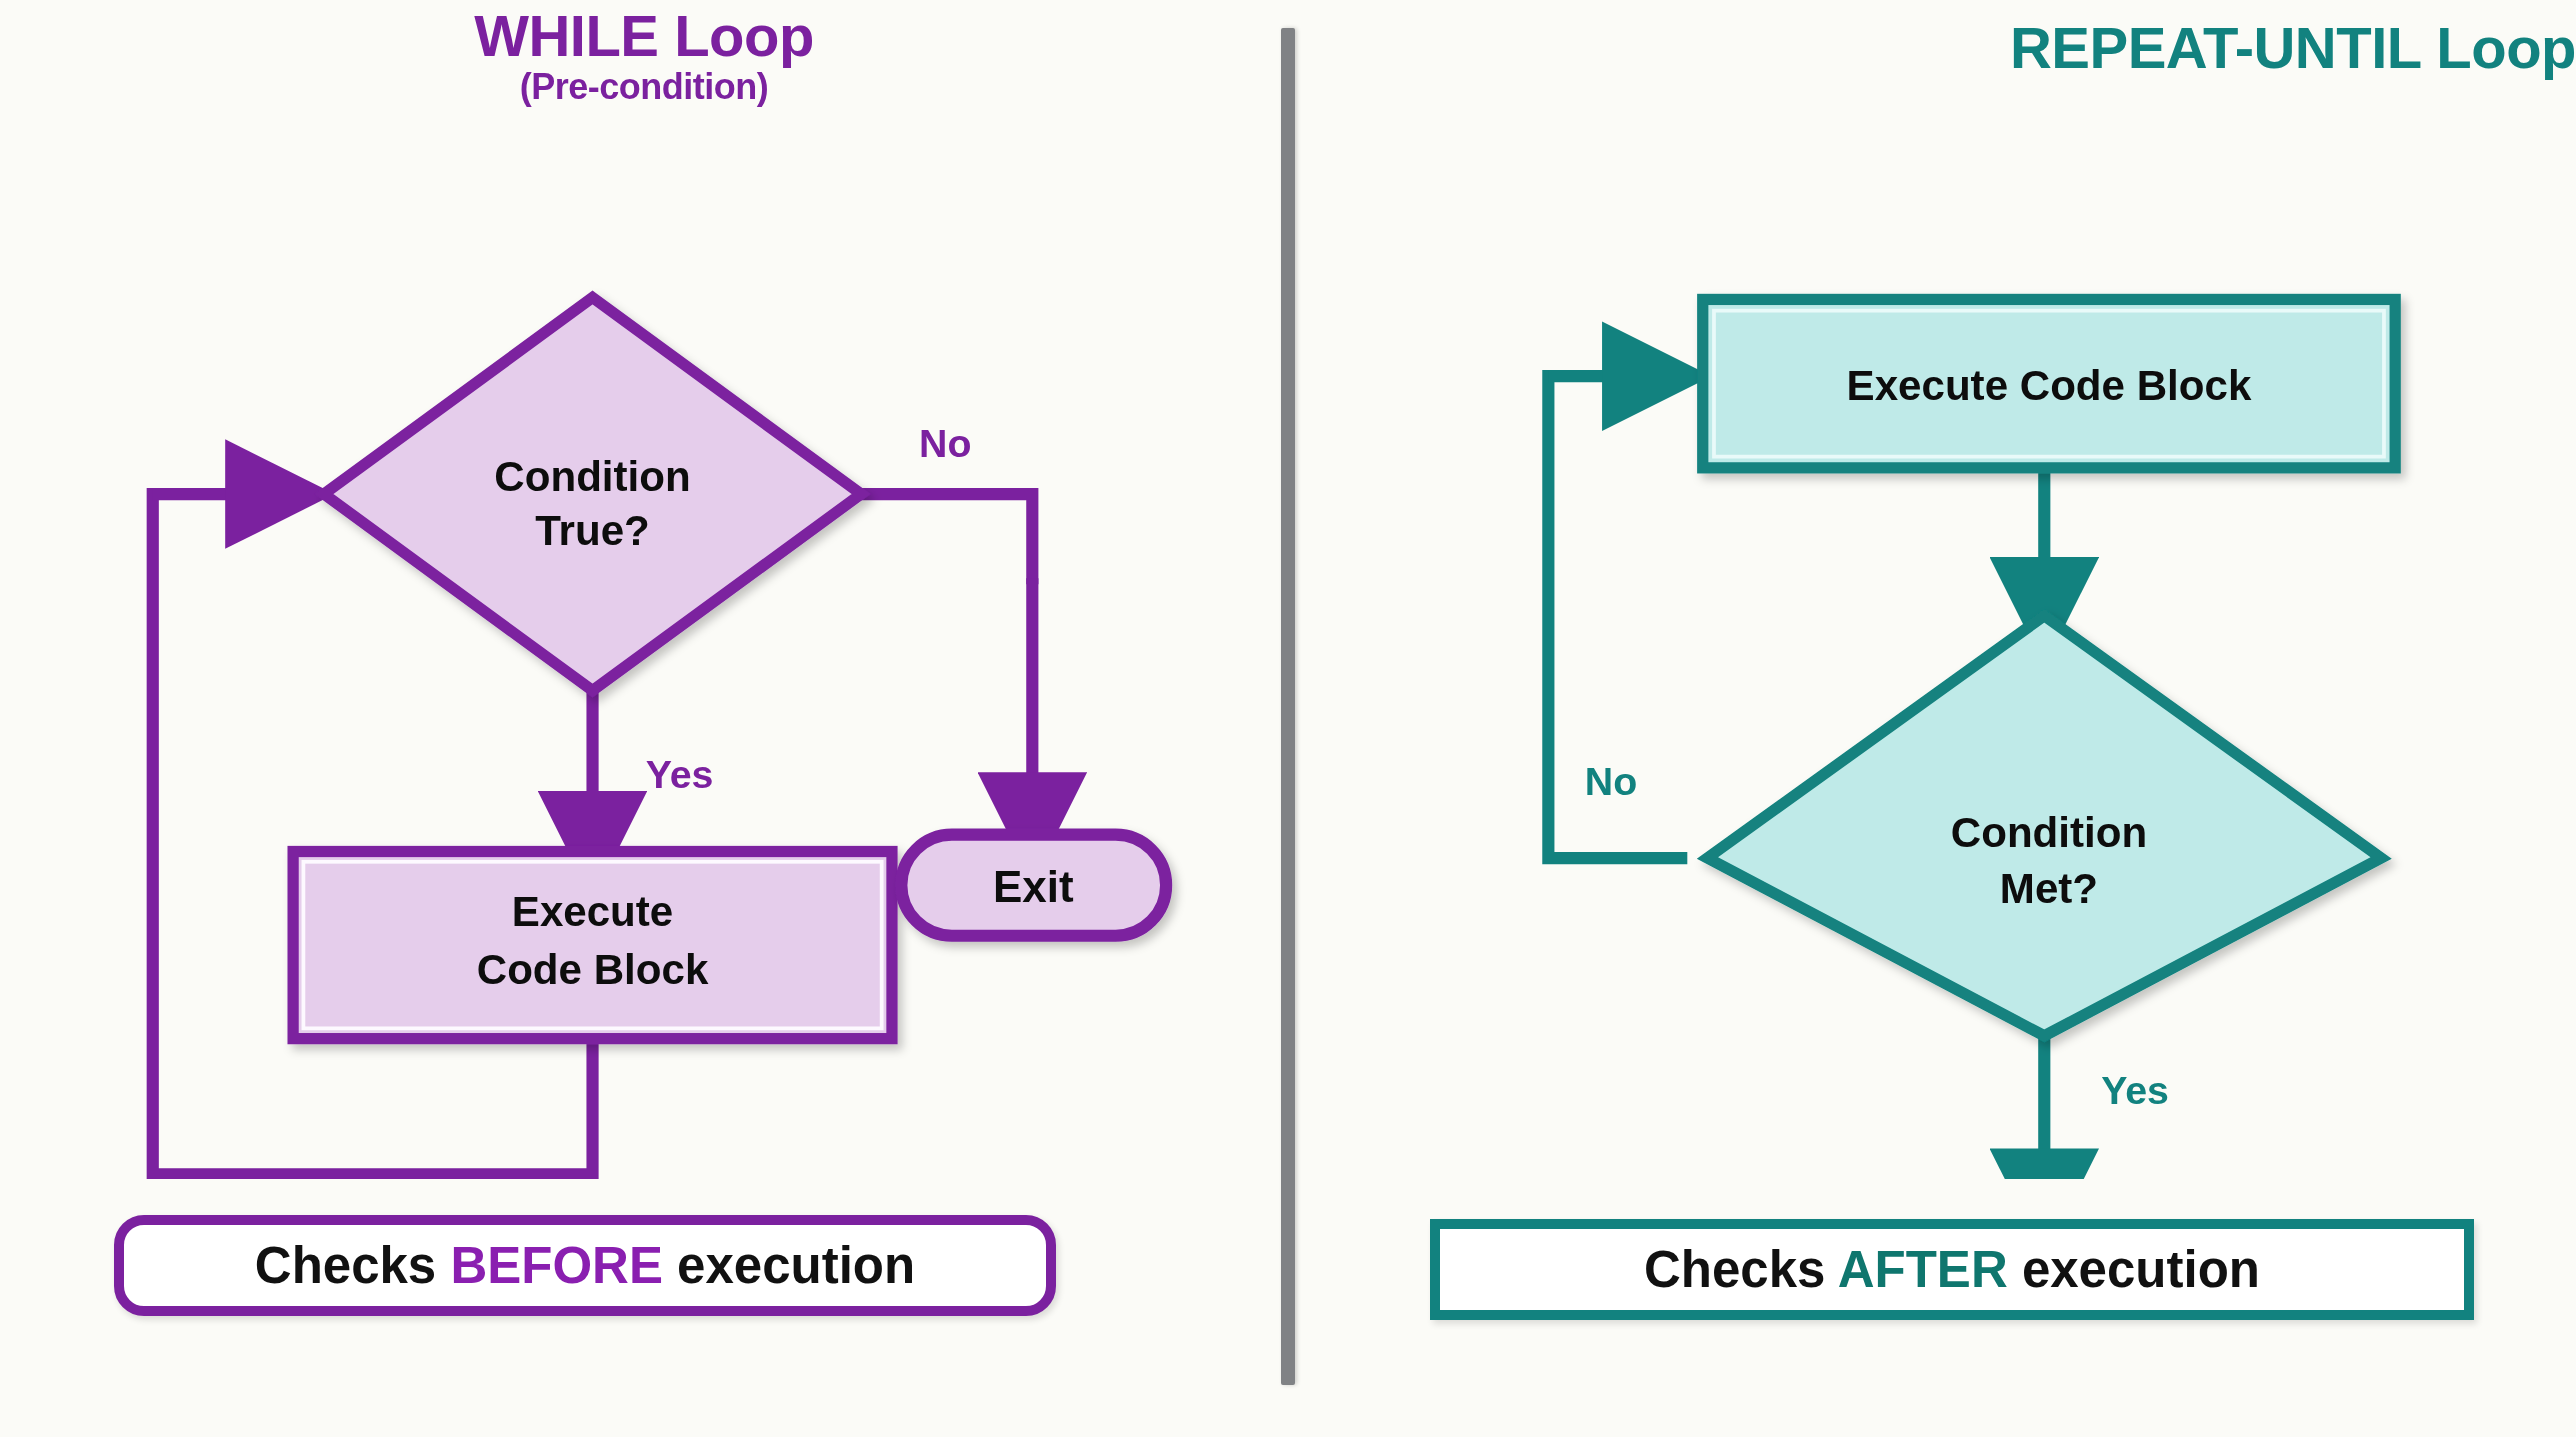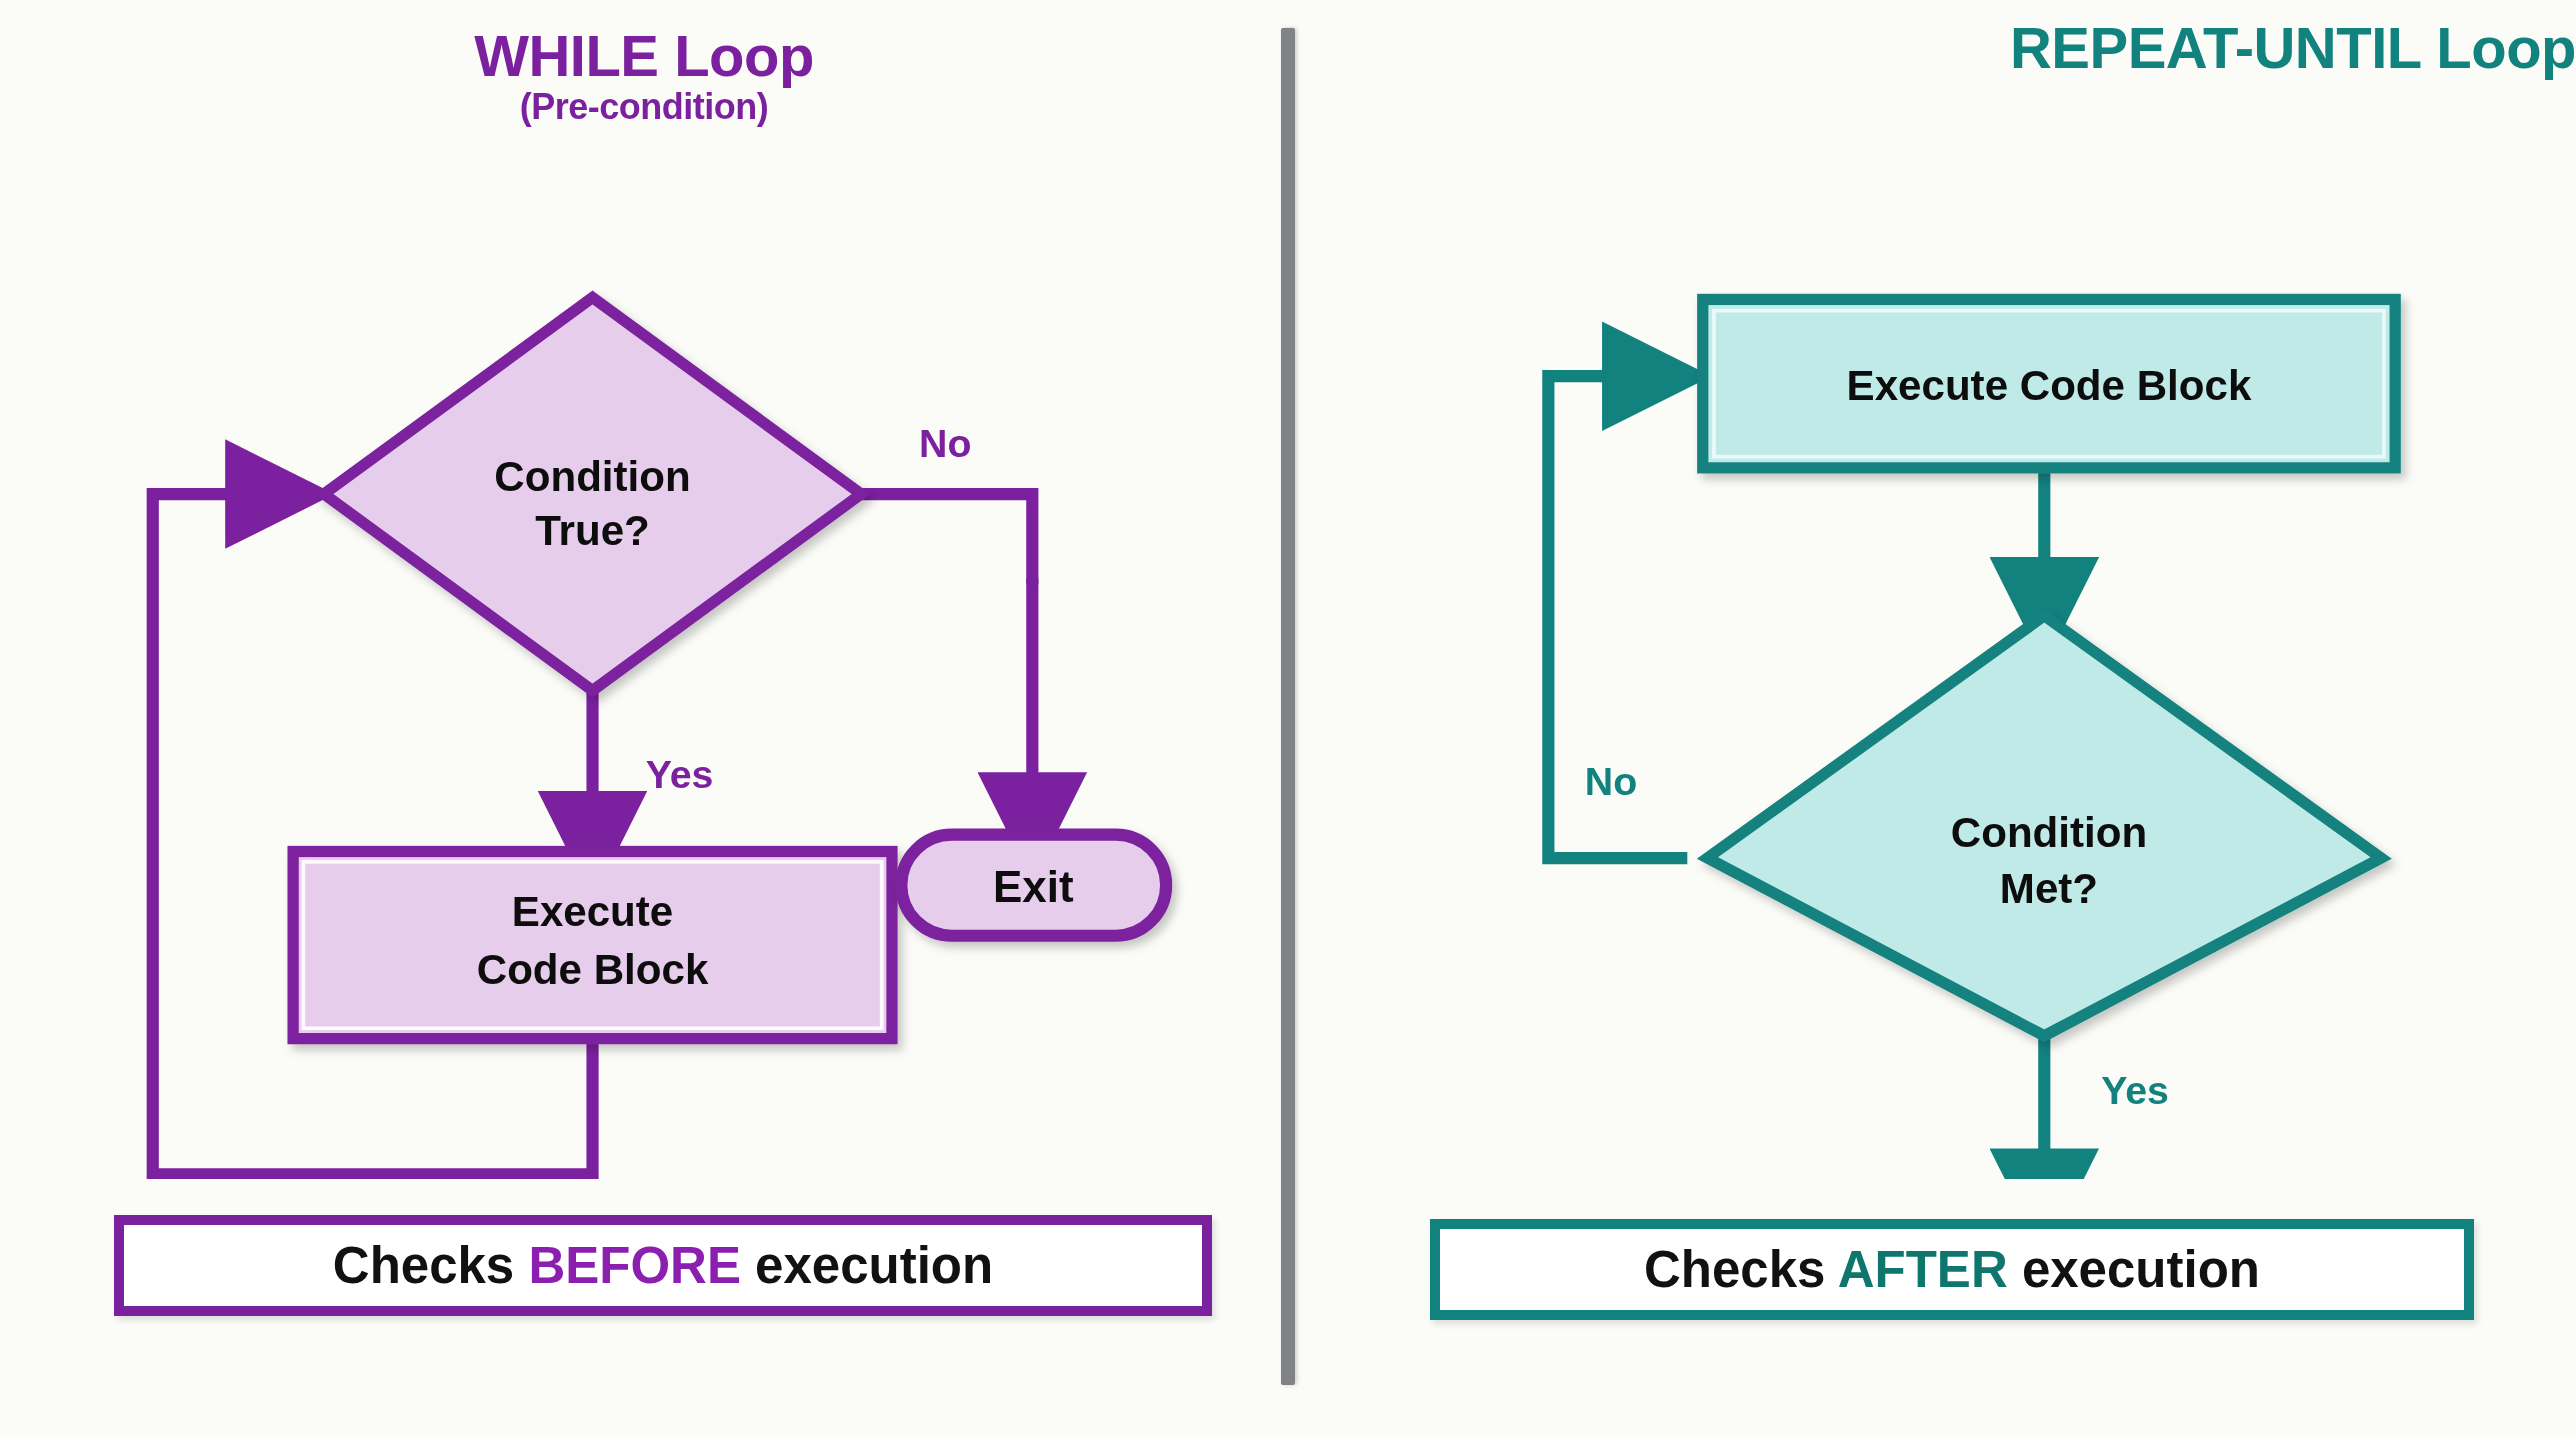--- a/index.html
+++ b/index.html
@@ -22,21 +22,21 @@
   .title{
     position:absolute;
     left:0;width:100%;
     text-align:center;
     font-weight:bold;
     letter-spacing:-0.5px;
     line-height:1.08;
   }
   .title .l1{display:block;font-size:58px;}
   .title .l2{display:block;font-size:36px;}
-  #title-left{top:25px;color:#7b219f;}
+  #title-left{top:5px;color:#7b219f;}
   #title-right{top:17px;color:#12827f;text-align:right;}
 
   .divider{
     position:absolute;
     left:1281px;top:28px;
     width:14px;height:1357px;
     background:#808285;
     border-radius:1.9px;
     box-shadow:1.9px 0 4.7px rgba(0,0,0,0.18);
   }
@@ -65,22 +65,22 @@
     height:101px;
     border-style:solid;
     background:#ffffff;
     box-sizing:border-box;
     display:flex;
     align-items:center;
     justify-content:center;
     box-shadow:2.8px 3.7px 6.6px rgba(0,0,0,0.12);
   }
   #banner-left{
-    left:114px;top:1215px;width:1098px;
-    border-width:10.3px;border-color:#7b219f;
+    left:114px;top:1215px;width:942px;
+    border-width:10.3px;border-color:#7b219f;border-radius:30px;
   }
   #banner-right{
     left:1404px - 1288px;
     left:142px;top:1219px;width:1044px;
     border-width:10.3px;border-color:#12827f;
   }
   .banner-text{
     font-size:51px;
     font-weight:bold;
     color:#111111;

